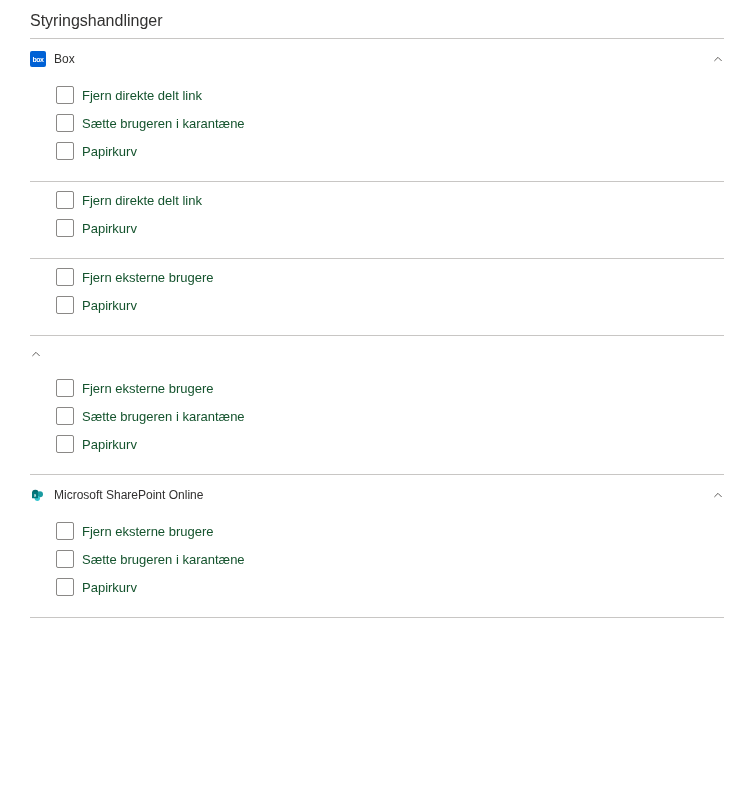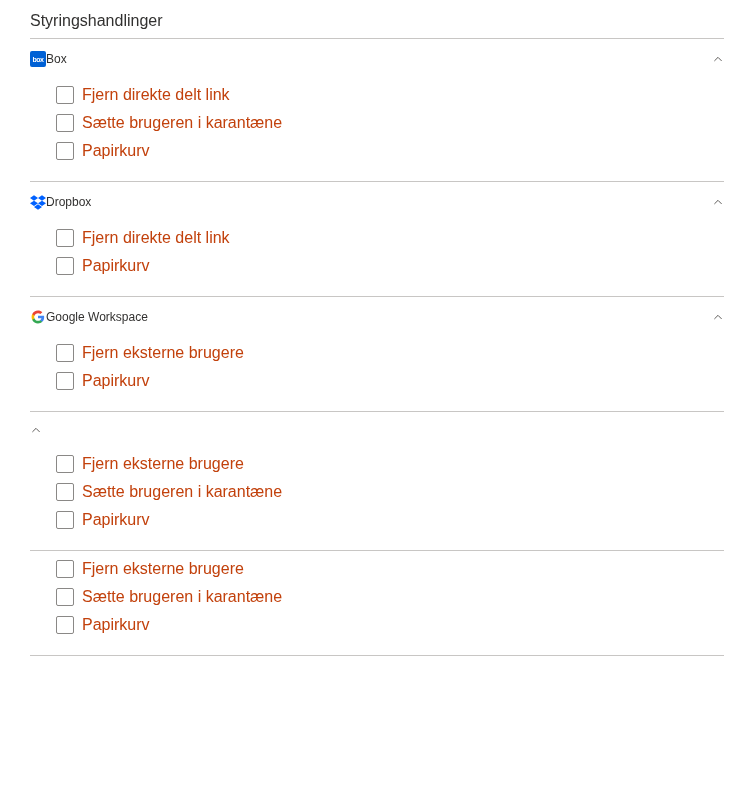--- a/index.html
+++ b/index.html
@@ -27,20 +27,21 @@
     .section-header {
       display: flex;
       align-items: center;
       justify-content: space-between;
       padding: 12px 0 10px 0;
       cursor: pointer;
     }
     .section-header-left {
       display: flex;
       align-items: center;
+      gap: 8px;
     }
     .section-icon {
       width: 16px;
       height: 16px;
       display: flex;
       align-items: center;
       justify-content: center;
       flex-shrink: 0;
     }
     .section-title {
@@ -68,22 +69,22 @@
     .checkbox {
       width: 18px;
       height: 18px;
       border: 1px solid #8a8886;
       border-radius: 2px;
       background: #fff;
       cursor: pointer;
       flex-shrink: 0;
     }
     .option-label {
-      font-size: 16px;
-      color: #c2410c;
+      font-size: 13px;
+      color: #14532d;
     }
     
     .box-icon { background: #0061d5; border-radius: 2px; }
   </style>
 </head>
 <body>
 
 <div class="page-title">Styringshandlinger</div>
 <hr class="divider">
 
@@ -114,66 +115,33 @@
           <div class="option-label">Sætte brugeren i karantæne</div>
         </div>
         <div class="option-row">
           <div class="checkbox"></div>
           <div class="option-label">Papirkurv</div>
         </div>
       </div>
     </div>
     <hr class="divider">
     <div class="section">
-      <div class="section-header">
-        <div class="section-header-left">
-          <div class="section-icon">
-            <svg viewBox="0 0 24 24" width="16" height="16">
-              <path fill="#0061ff" d="M6 2L12 6 6 10 0 6 6 2zM18 2L24 6 18 10 12 6 18 2zM0 14L6 10 12 14 6 18 0 14zM18 10L24 14 18 18 12 14 18 10zM6 19.5L12 15.5 18 19.5 12 23.5 6 19.5z"></path>
-            </svg>
-          </div>
-          <div class="section-title">Dropbox</div>
-        </div>
-        <div class="chevron">
-          <svg viewBox="0 0 12 12" width="10" height="10">
-            <path d="M2 8 L6 4 L10 8" stroke="#605e5c" stroke-width="1.2" fill="none" stroke-linecap="round" stroke-linejoin="round"></path>
-          </svg>
-        </div>
-      </div>
       <div class="options">
         <div class="option-row">
           <div class="checkbox"></div>
           <div class="option-label">Fjern direkte delt link</div>
         </div>
         <div class="option-row">
           <div class="checkbox"></div>
           <div class="option-label">Papirkurv</div>
         </div>
       </div>
     </div>
     <hr class="divider">
     <div class="section">
-      <div class="section-header">
-        <div class="section-header-left">
-          <div class="section-icon">
-            <svg viewBox="0 0 24 24" width="14" height="14">
-              <path fill="#4285F4" d="M22.56 12.25c0-.78-.07-1.53-.2-2.25H12v4.26h5.92c-.26 1.37-1.04 2.53-2.21 3.31v2.77h3.57c2.08-1.92 3.28-4.74 3.28-8.09z"></path>
-              <path fill="#34A853" d="M12 23c2.97 0 5.46-.98 7.28-2.66l-3.57-2.77c-.98.66-2.23 1.06-3.71 1.06-2.86 0-5.29-1.93-6.16-4.53H2.18v2.84C3.99 20.53 7.7 23 12 23z"></path>
-              <path fill="#FBBC05" d="M5.84 14.09c-.22-.66-.35-1.36-.35-2.09s.13-1.43.35-2.09V7.07H2.18C1.43 8.55 1 10.22 1 12s.43 3.45 1.18 4.93l2.85-2.22.81-.62z"></path>
-              <path fill="#EA4335" d="M12 5.38c1.62 0 3.06.56 4.21 1.64l3.15-3.15C17.45 2.09 14.97 1 12 1 7.7 1 3.99 3.47 2.18 7.07l3.66 2.84c.87-2.6 3.3-4.53 6.16-4.53z"></path>
-            </svg>
-          </div>
-          <div class="section-title">Google Workspace</div>
-        </div>
-        <div class="chevron">
-          <svg viewBox="0 0 12 12" width="10" height="10">
-            <path d="M2 8 L6 4 L10 8" stroke="#605e5c" stroke-width="1.2" fill="none" stroke-linecap="round" stroke-linejoin="round"></path>
-          </svg>
-        </div>
-      </div>
       <div class="options">
         <div class="option-row">
           <div class="checkbox"></div>
           <div class="option-label">Fjern eksterne brugere</div>
         </div>
         <div class="option-row">
           <div class="checkbox"></div>
           <div class="option-label">Papirkurv</div>
         </div>
       </div>
@@ -197,20 +165,39 @@
           <div class="option-label">Sætte brugeren i karantæne</div>
         </div>
         <div class="option-row">
           <div class="checkbox"></div>
           <div class="option-label">Papirkurv</div>
         </div>
       </div>
     </div>
     <hr class="divider">
     <div class="section">
+      <div class="section-header">
+        <div class="section-header-left">
+          <div class="section-icon">
+            <svg viewBox="0 0 24 24" width="16" height="16">
+              <circle cx="8" cy="9" r="5" fill="#036c70"></circle>
+              <circle cx="15" cy="11" r="4.5" fill="#1a9ba1"></circle>
+              <circle cx="11" cy="17" r="4" fill="#37c6d0"></circle>
+              <rect x="3" y="8" width="9" height="9" rx="1" fill="#03787c"></rect>
+              <text x="7.5" y="15" font-size="7" fill="#fff" text-anchor="middle" font-weight="bold" font-family="Segoe UI">S</text>
+            </svg>
+          </div>
+          <div class="section-title">Microsoft SharePoint Online</div>
+        </div>
+        <div class="chevron">
+          <svg viewBox="0 0 12 12" width="10" height="10">
+            <path d="M2 8 L6 4 L10 8" stroke="#605e5c" stroke-width="1.2" fill="none" stroke-linecap="round" stroke-linejoin="round"></path>
+          </svg>
+        </div>
+      </div>
       <div class="options">
         <div class="option-row">
           <div class="checkbox"></div>
           <div class="option-label">Fjern eksterne brugere</div>
         </div>
         <div class="option-row">
           <div class="checkbox"></div>
           <div class="option-label">Sætte brugeren i karantæne</div>
         </div>
         <div class="option-row">

